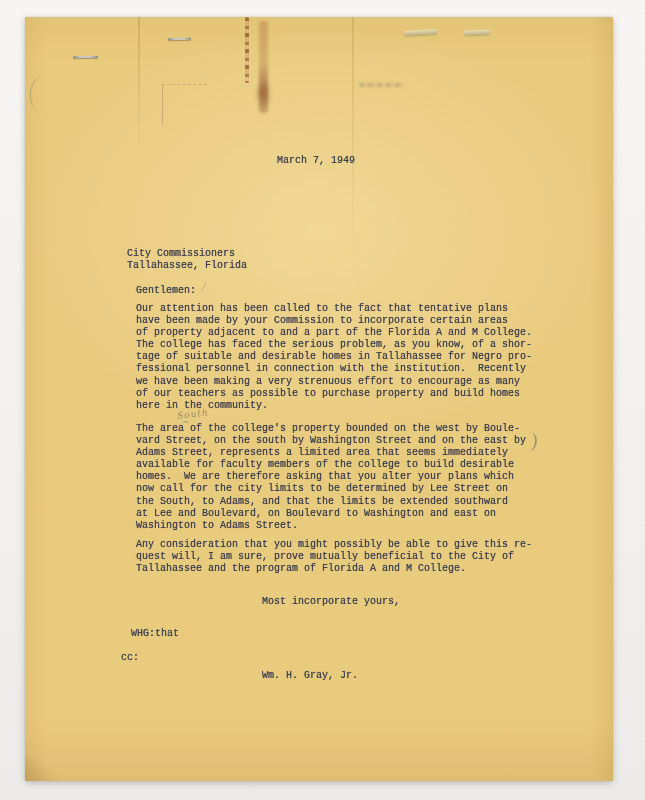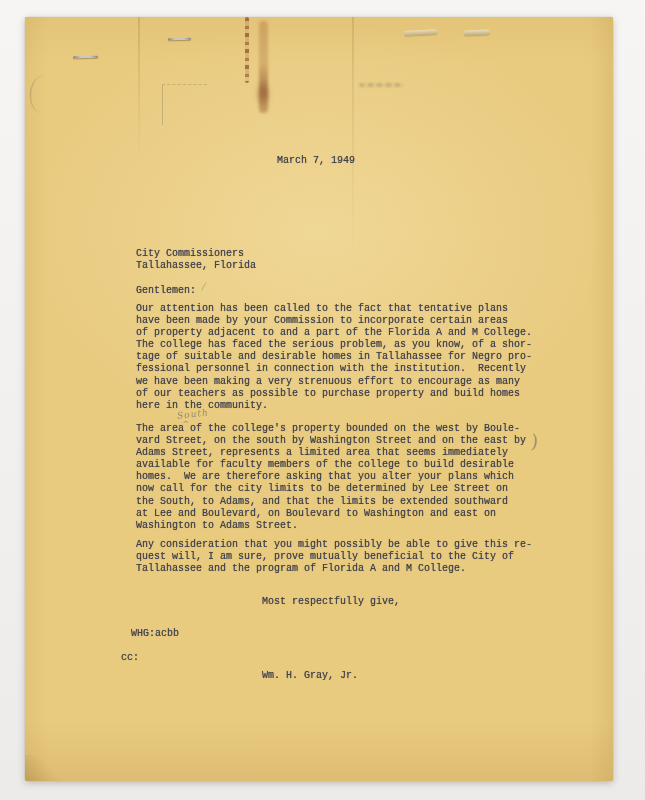--- a/index.html
+++ b/index.html
@@ -103,21 +103,21 @@
     <div class="tear t2"></div>
     <div class="smudge m2"></div>
     <div class="corner-mark"></div>
     <div class="curve-mark"></div>
     <div class="crease c1"></div>
     <div class="crease c2"></div>
     <div class="fold-bl"></div>
 
     <div class="tw" style="left:252px;top:138px;">March 7, 1949</div>
 
-    <div class="tw" style="left:111px;top:231px;">City Commissioners
+    <div class="tw" style="left:102px;top:231px;">City Commissioners
 Tallahassee, Florida</div>
 
     <div class="tw" style="left:111px;top:268px;text-align:right;">Gentlemen:</div>
 
     <div class="tw" style="left:111px;top:286px;font-family:Liberation Mono, monospace;">Our attention has been called to the fact that tentative plans
 have been made by your Commission to incorporate certain areas
 of property adjacent to and a part of the Florida A and M College.
 The college has faced the serious problem, as you know, of a shor-
 tage of suitable and desirable homes in Tallahassee for Negro pro-
 fessional personnel in connection with the institution.  Recently
@@ -132,23 +132,23 @@
     <div class="tw" style="left:111px;top:406px;">The area of the college's property bounded on the west by Boule-
 vard Street, on the south by Washington Street and on the east by
 Adams Street, represents a limited area that seems immediately
 available for faculty members of the college to build desirable
 homes.  We are therefore asking that you alter your plans which
 now call for the city limits to be determined by Lee Street on
 the South, to Adams, and that the limits be extended southward
 at Lee and Boulevard, on Boulevard to Washington and east on
 Washington to Adams Street.</div>
 
-    <div class="tw" style="left:237px;top:579px;">Most respectfully give,</div>
+    <div class="tw" style="left:237px;top:579px;">Most incorporate yours,</div>
 
-    <div class="tw" style="left:106px;top:611px;">WHG:acbb</div>
+    <div class="tw" style="left:106px;top:611px;">WHG:that</div>
 
     <div class="tw" style="left:237px;top:611px;margin-top:42px;">Wm. H. Gray, Jr.</div>
 
     <div class="tw" style="left:96px;top:635px;">cc:</div>
 
 
     <div class="pencil south" style="left:152px;top:392px;">South</div>
     <div class="pencil caret" style="left:157px;top:402px;">^</div>
     <div class="pencil paren" style="left:506px;top:413px;">)</div>
     <div class="pencil check" style="left:476px;top:430px;">✓</div>

